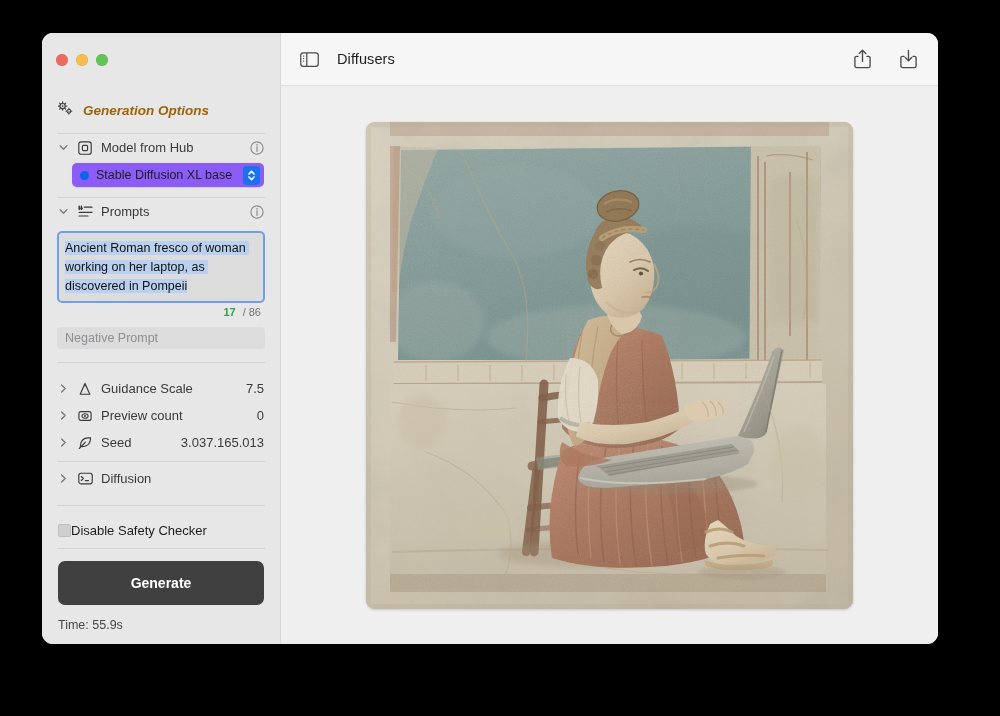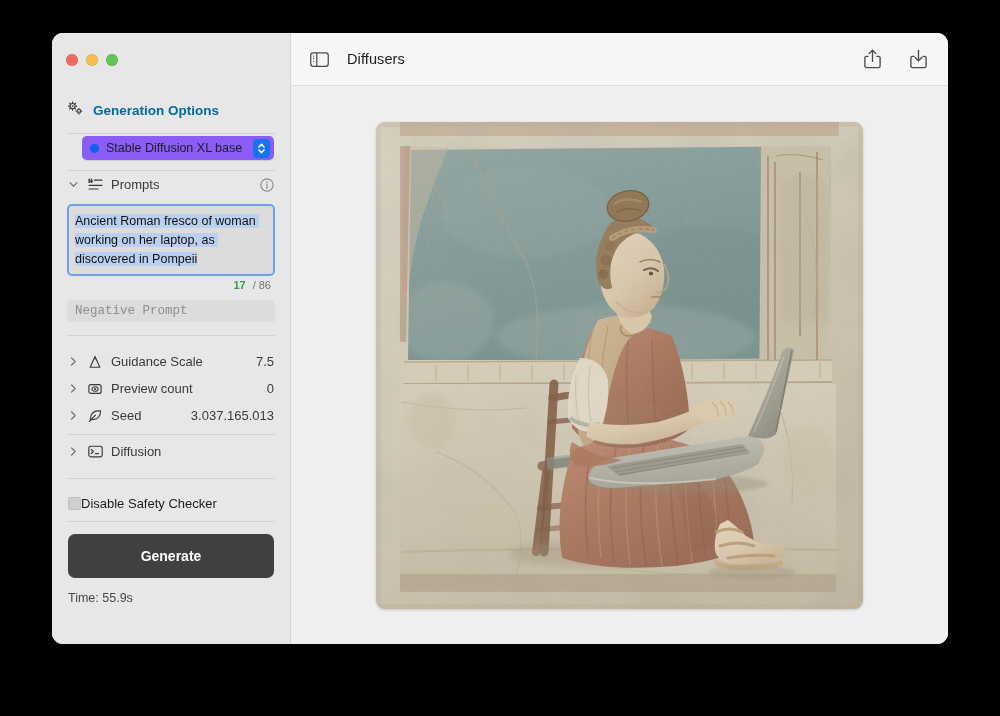--- a/index.html
+++ b/index.html
@@ -10,21 +10,21 @@
     height: 716px;
     background: #000000;
     font-family: "Liberation Sans", sans-serif;
     overflow: hidden;
     position: relative;
   }
 
   
   #app-window {
     position: absolute;
-    left: 52px;
+    left: 42px;
     top: 33px;
     width: 896px;
     height: 611px;
     background: #ececec;
     border-radius: 11px;
     overflow: hidden;
     box-shadow: 0 14px 40px rgba(0,0,0,0.55);
     display: flex;
     flex-direction: column;
   }
@@ -101,21 +101,22 @@
 
   #sidebar-header {
     display: flex;
     align-items: center;
     gap: 9px;
     padding: 15px 1px 13px 1px;
   }
   #sidebar-header-title {
     font-size: 13.5px;
     font-weight: 700;
-    color: #0369a1;
+    color: #a16207;
+    font-style: italic;
   }
 
   .hr {
     height: 1px;
     background: #d2d2d2;
     margin: 0 1px;
   }
 
   .disclosure-row {
     display: flex;
@@ -223,21 +224,20 @@
     background: #dcdcdc;
     border-radius: 4px;
     display: flex;
     align-items: center;
     padding: 0 8px;
     cursor: text;
   }
   #negative-prompt-placeholder {
     font-size: 12.5px;
     color: #8e8e93;
-    font-family: Liberation Mono, monospace;
   }
 
   #params-group { margin-top: 12px; }
 
   
   #safety-row {
     display: flex;
     align-items: center;
     padding: 0 2px;
     height: 24px;
@@ -375,20 +375,41 @@
               <line x1="8.9" y1="10.2" x2="9.6" y2="10.2"></line>
                 <line x1="14.2" y1="10.2" x2="14.9" y2="10.2"></line>
             </g>
           </svg>
         </span>
         <span id="sidebar-header-title">Generation Options</span>
       </div>
 
       <div class="hr"></div>
 
+      <div class="disclosure-row">
+        <span class="chev">
+          <svg width="9" height="7" viewBox="0 0 9 7" fill="none">
+            <path d="M1 1.6 L4.5 5.2 L8 1.6" stroke="#737373" stroke-width="1.25" stroke-linecap="round" stroke-linejoin="round"></path>
+          </svg>
+        </span>
+        <span class="row-icon">
+          <svg width="14" height="14" viewBox="0 0 14 14" fill="none">
+            <rect x="0.8" y="0.8" width="12.4" height="12.4" rx="2.3" stroke="#3a3a3c" stroke-width="1.15"></rect>
+            <rect x="4.4" y="4.4" width="5.2" height="5.2" rx="1" stroke="#3a3a3c" stroke-width="1.15"></rect>
+          </svg>
+        </span>
+        <span class="row-label">Model from Hub</span>
+        <span class="info-btn">
+          <svg width="14" height="14" viewBox="0 0 14 14" fill="none">
+            <circle cx="7" cy="7" r="6.1" stroke="#8a8a8e" stroke-width="1.1"></circle>
+            <circle cx="7" cy="3.9" r="0.78" fill="#8a8a8e"></circle>
+            <line x1="7" y1="5.9" x2="7" y2="10.3" stroke="#8a8a8e" stroke-width="1.2" stroke-linecap="round"></line>
+          </svg>
+        </span>
+      </div>
 
       <div id="model-popup">
         <span id="model-dot"></span>
         <span id="model-label">Stable Diffusion XL base</span>
         <span id="model-stepper">
           <svg width="9" height="13" viewBox="0 0 9 13" fill="none">
             <path d="M2 5.1 L4.5 2.3 L7 5.1" stroke="#ffffff" stroke-width="1.5" stroke-linecap="round" stroke-linejoin="round"></path>
             <path d="M2 7.9 L4.5 10.7 L7 7.9" stroke="#ffffff" stroke-width="1.5" stroke-linecap="round" stroke-linejoin="round"></path>
           </svg>
         </span>

